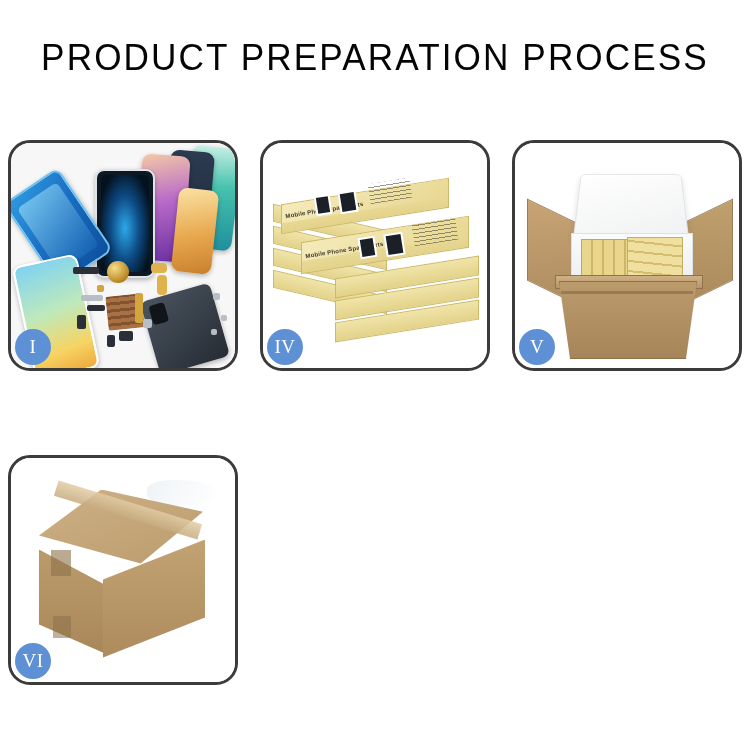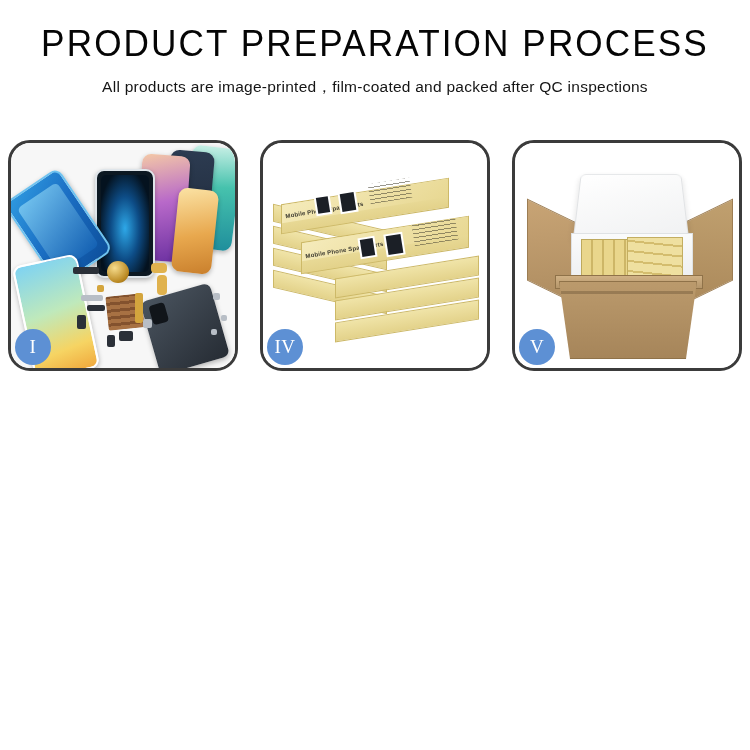--- a/index.html
+++ b/index.html
@@ -11,21 +11,21 @@
     width: 750px;
     height: 750px;
     font-family: "Liberation Sans", sans-serif;
     overflow: hidden;
     position: relative;
   }
 
   
   .header {
     width: 750px;
-    padding-top: 22px;
+    padding-top: 36px;
     text-align: center;
   }
   .page-title {
     font-family: "Liberation Sans", sans-serif;
     font-size: 37px;
     font-weight: 400;
     letter-spacing: 2.2px;
     color: #050505;
     line-height: 44px;
     margin: 0;
@@ -372,21 +372,20 @@
     position:absolute; left:136px; top:22px; width:70px; height:26px;
     background: linear-gradient(120deg, rgba(235,240,244,.8), rgba(255,255,255,.2));
     border-radius:40% 60% 50% 50%;
   }
 </style>
 </head>
 <body>
 
 <div class="header">
   <div class="page-title">PRODUCT PREPARATION PROCESS</div>
-  <div class="page-subtitle">All products are image-printed，film-coated and packed after QC inspections</div>
 </div>
 
 <div class="panel-grid">
 
   <div class="panel">
     <div class="panel-photo">
       <div class="p1-bg"></div>
       <div class="phone-slab ps-teal"></div>
       <div class="phone-slab ps-dark"></div>
       <div class="phone-slab ps-purple"></div>
@@ -466,14 +465,27 @@
       <div class="c5-foam-body"></div>
       <div class="c5-inner"></div>
       <div class="c5-inner2"></div>
       <div class="c5-rim"></div>
       <div class="c5-body"></div>
       <div class="c5-tapeline"></div>
     </div>
     <div class="badge">V</div>
   </div>
 
+  <div class="panel">
+    <div class="panel-photo">
+      <div class="p6-bg"></div>
+      <div class="c6-wrap"></div>
+      <div class="c6-top"></div>
+      <div class="c6-tape"></div>
+      <div class="c6-left"></div>
+      <div class="c6-right"></div>
+      <div class="c6-seam"></div>
+      <div class="c6-seam2"></div>
+    </div>
+    <div class="badge">VI</div>
+  </div>
 
 </div>
 
 </body></html>

